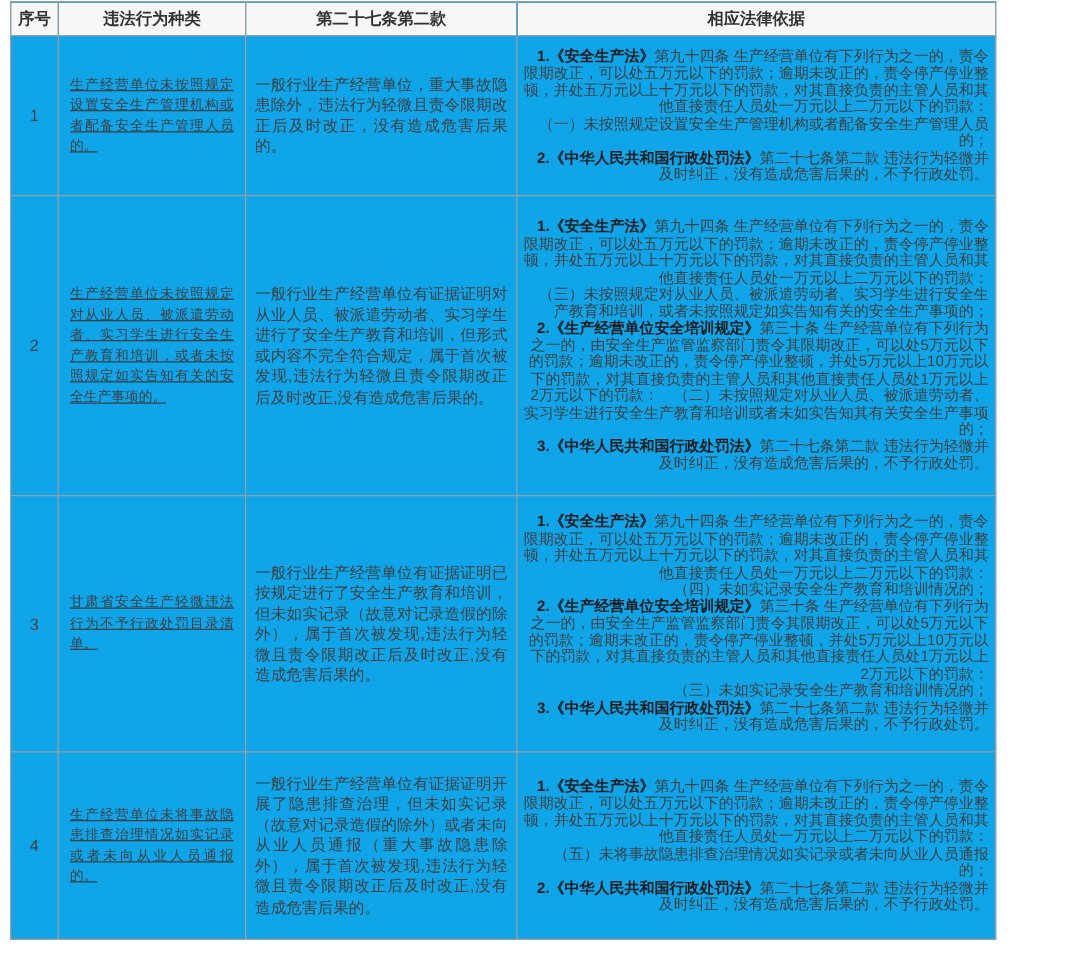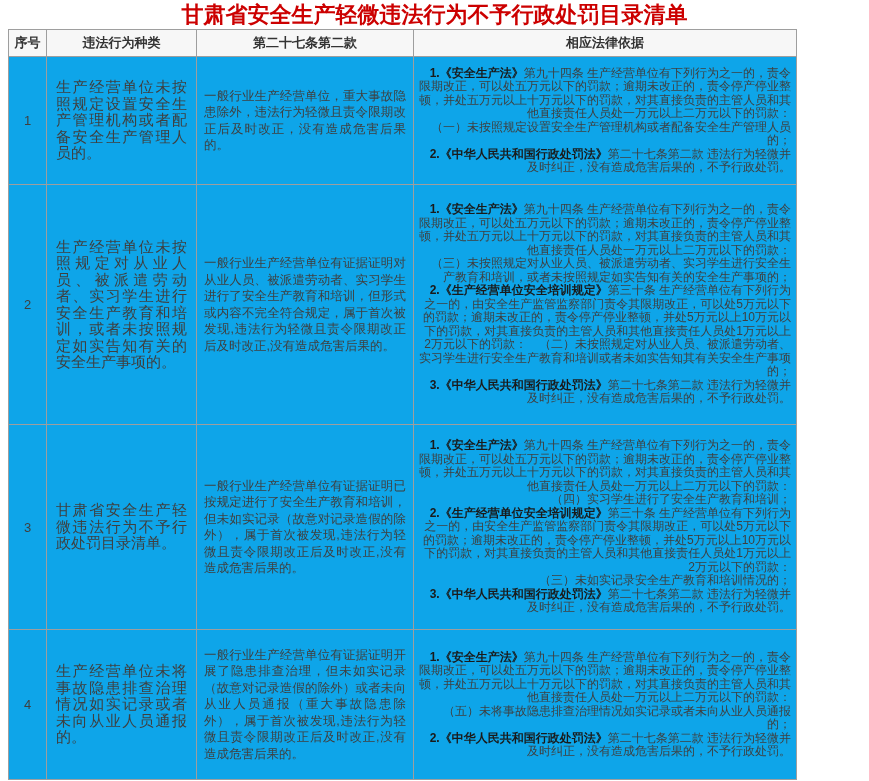--- a/index.html
+++ b/index.html
@@ -24,40 +24,39 @@
     overflow:hidden;
   }
   table.catalog th{
     height:27px;font-size:13px;font-weight:bold;color:#333;
     background:#f7f7f7;text-align:center;padding:2px;
   }
   td.c-no{
     text-align:center;font-size:13px;color:#3f3f3f;
   }
   td.c-violation{
-    font-size:15px;line-height:16.5px;color:#3f3f3f;
-    padding:4px 9px;text-align:justify;
+    font-size:11px;line-height:16.5px;color:#3f3f3f;
+    padding:4px 9px;text-align:justify;text-decoration:underline;
   }
   td.c-condition{
     font-size:12.5px;line-height:16.5px;color:#3f3f3f;
     padding:4px 7px;text-align:justify;
   }
   td.c-legal{
     font-size:12px;line-height:13.5px;color:#3f3f3f;
     padding:3px 5px 3px 4px;text-align:right;
   }
   .legal-paragraph{margin:0;}
   .legal-paragraph.indent{text-indent:6px;}
   .legal-paragraph .bold{font-weight:bold;color:#1a1a1a;}
 </style>
 </head>
 <body>
 
 <div id="page">
-  <div id="doc-title" style="color: rgb(204, 0, 0);">甘肃省安全生产轻微违法行为不予行政处罚目录清单</div>
 
   <table class="catalog">
     <colgroup>
       <col style="width:38px">
       <col style="width:150px">
       <col style="width:217px">
       <col style="width:383px">
     </colgroup>
     <thead>
       <tr>
@@ -88,21 +87,21 @@
             <div class="legal-paragraph"><span class="bold">2.《生产经营单位安全培训规定》</span><span>第三十条 生产经营单位有下列行为之一的，由安全生产监管监察部门责令其限期改正，可以处5万元以下的罚款；逾期未改正的，责令停产停业整顿，并处5万元以上10万元以下的罚款，对其直接负责的主管人员和其他直接责任人员处1万元以上2万元以下的罚款：　（二）未按照规定对从业人员、被派遣劳动者、实习学生进行安全生产教育和培训或者未如实告知其有关安全生产事项的；</span></div>
             <div class="legal-paragraph"><span class="bold">3.《中华人民共和国行政处罚法》</span><span>第二十七条第二款 违法行为轻微并及时纠正，没有造成危害后果的，不予行政处罚。</span></div>
           </td>
         </tr>
         <tr style="height: 205px;">
           <td class="c-no">3</td>
           <td class="c-violation">甘肃省安全生产轻微违法行为不予行政处罚目录清单。</td>
           <td class="c-condition">一般行业生产经营单位有证据证明已按规定进行了安全生产教育和培训，但未如实记录（故意对记录造假的除外），属于首次被发现,违法行为轻微且责令限期改正后及时改正,没有造成危害后果的。</td>
           <td class="c-legal">
             <div class="legal-paragraph"><span class="bold">1.《安全生产法》</span><span>第九十四条 生产经营单位有下列行为之一的，责令限期改正，可以处五万元以下的罚款；逾期未改正的，责令停产停业整顿，并处五万元以上十万元以下的罚款，对其直接负责的主管人员和其他直接责任人员处一万元以上二万元以下的罚款：</span></div>
-            <div class="legal-paragraph indent"><span>（四）实习学生进行了安全生产教育和培训；</span></div>
+            <div class="legal-paragraph indent"><span>（四）未如实记录安全生产教育和培训情况的；</span></div>
             <div class="legal-paragraph"><span class="bold">2.《生产经营单位安全培训规定》</span><span>第三十条 生产经营单位有下列行为之一的，由安全生产监管监察部门责令其限期改正，可以处5万元以下的罚款；逾期未改正的，责令停产停业整顿，并处5万元以上10万元以下的罚款，对其直接负责的主管人员和其他直接责任人员处1万元以上2万元以下的罚款：</span></div>
             <div class="legal-paragraph indent"><span>（三）未如实记录安全生产教育和培训情况的；</span></div>
             <div class="legal-paragraph"><span class="bold">3.《中华人民共和国行政处罚法》</span><span>第二十七条第二款 违法行为轻微并及时纠正，没有造成危害后果的，不予行政处罚。</span></div>
           </td>
         </tr>
         <tr style="height: 150px;">
           <td class="c-no">4</td>
           <td class="c-violation">生产经营单位未将事故隐患排查治理情况如实记录或者未向从业人员通报的。</td>
           <td class="c-condition">一般行业生产经营单位有证据证明开展了隐患排查治理，但未如实记录（故意对记录造假的除外）或者未向从业人员通报（重大事故隐患除外），属于首次被发现,违法行为轻微且责令限期改正后及时改正,没有造成危害后果的。</td>
           <td class="c-legal">

